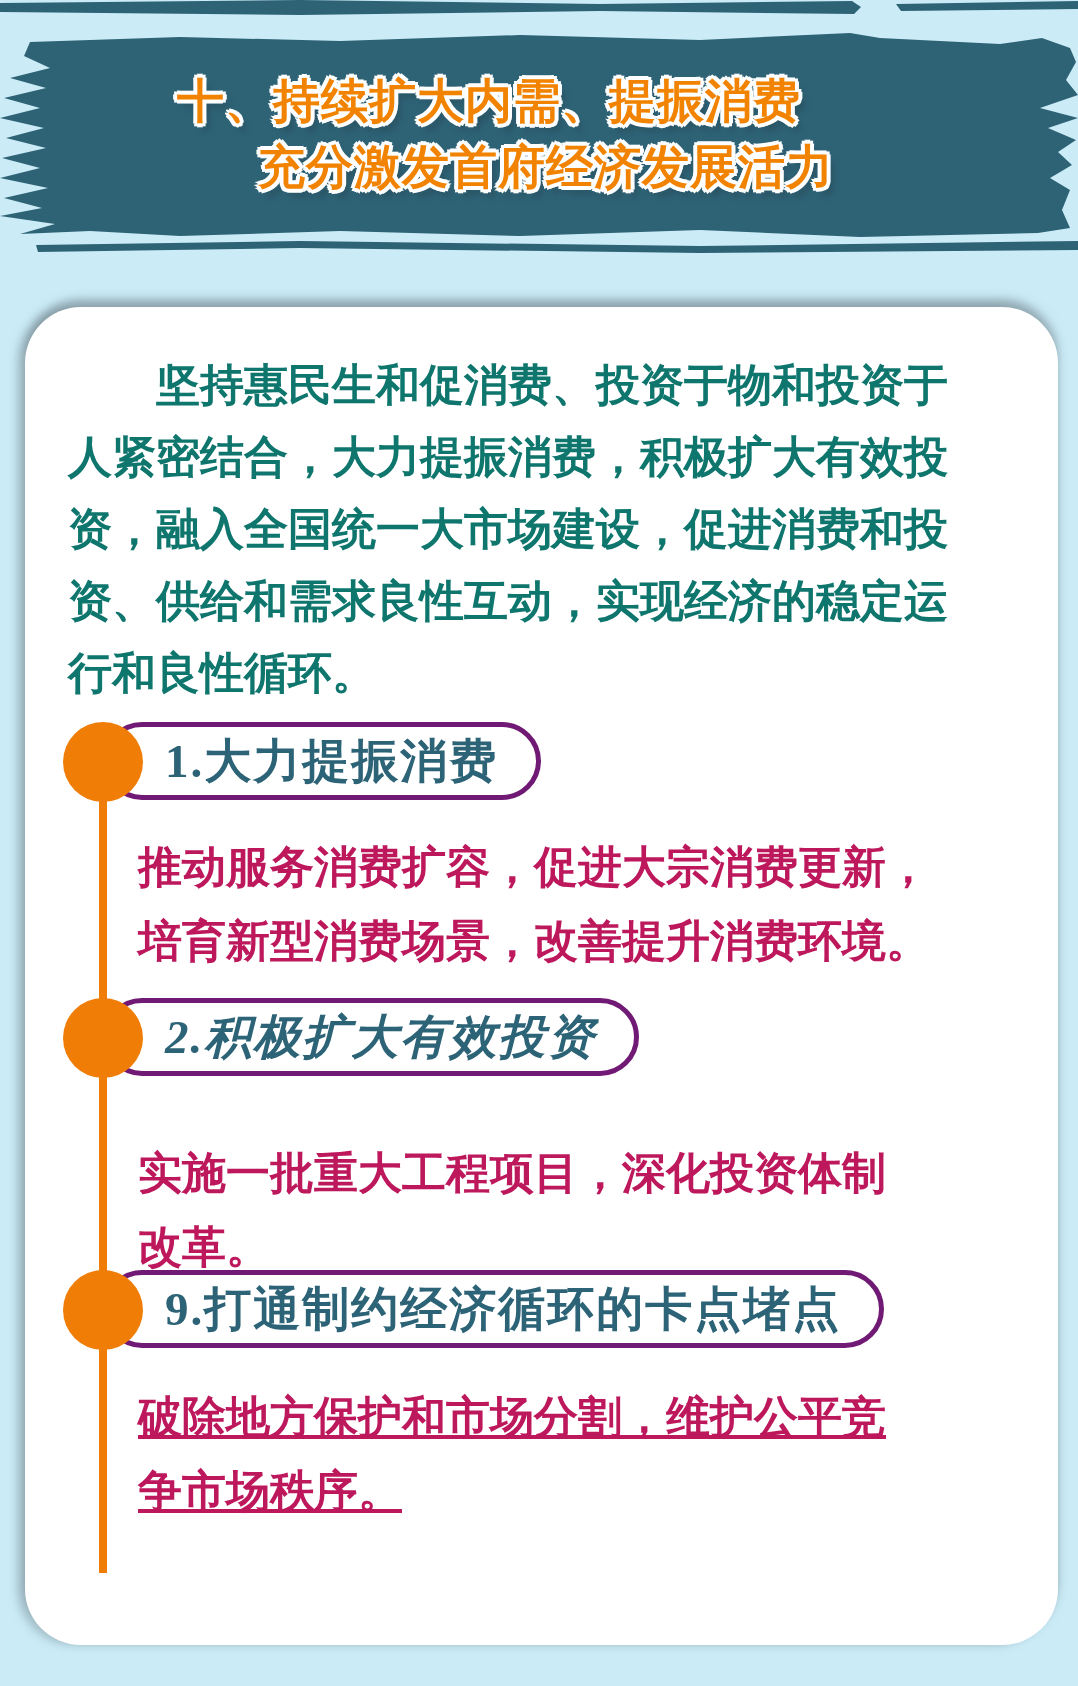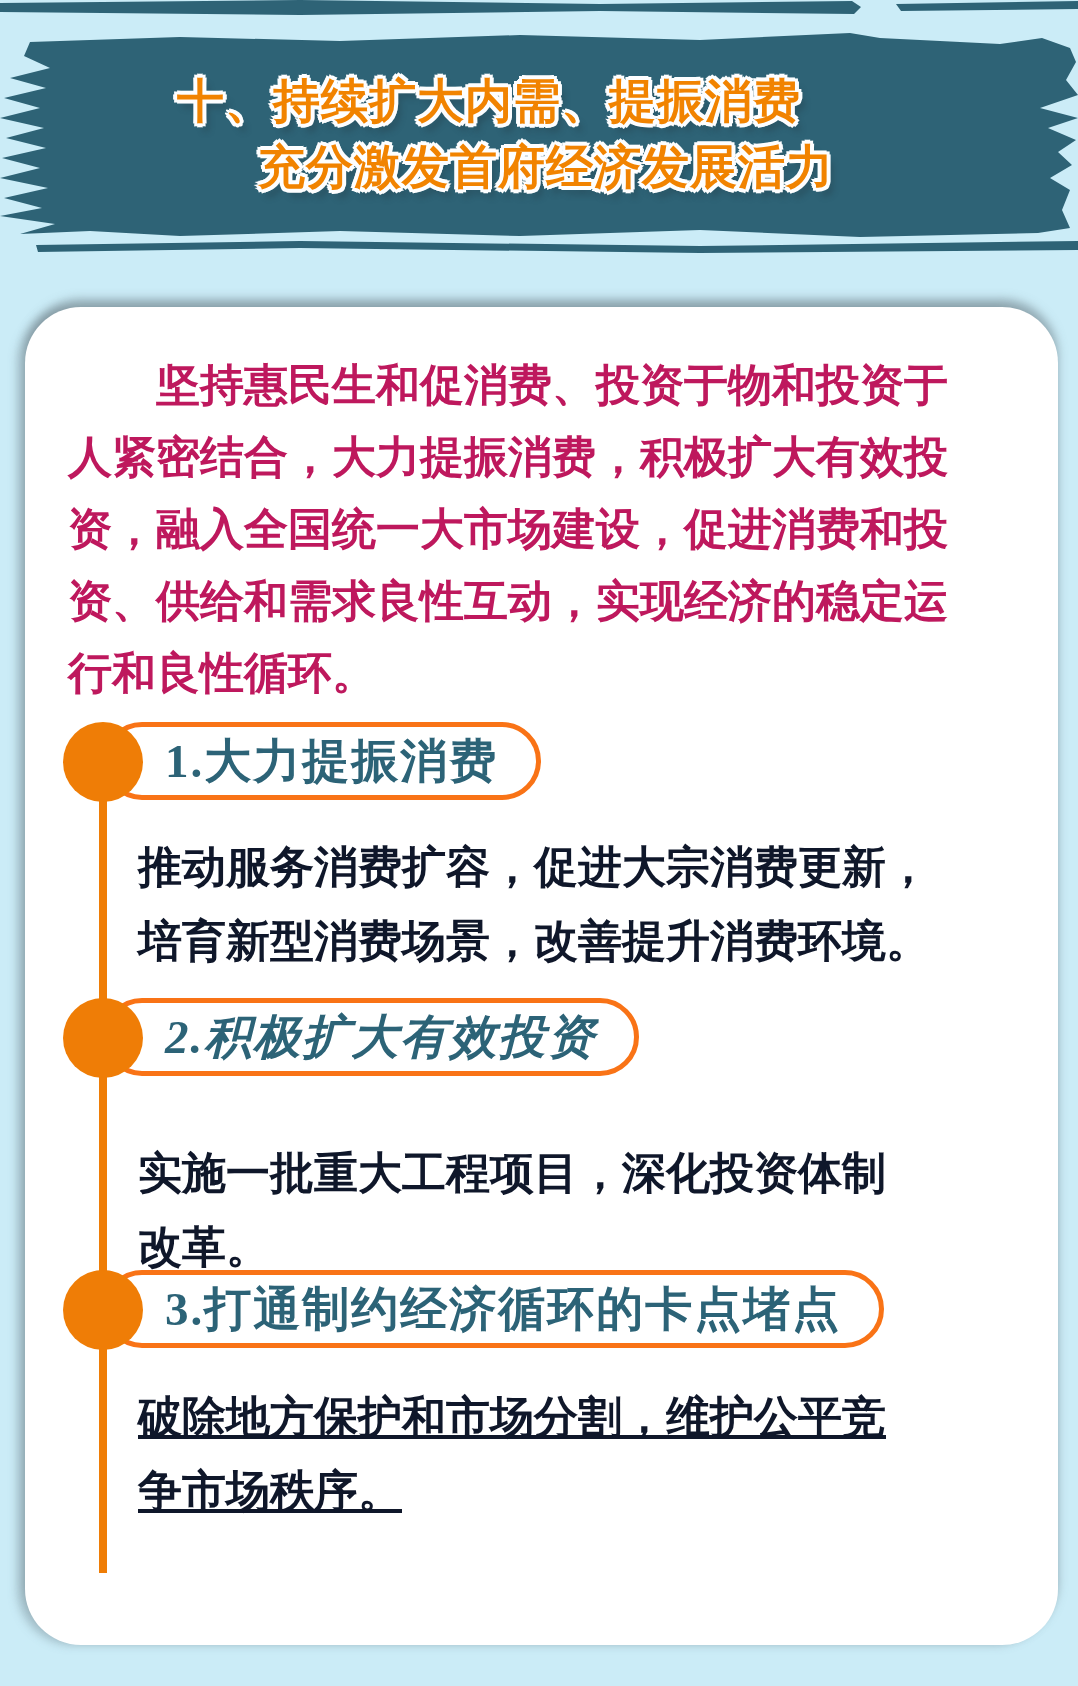--- a/index.html
+++ b/index.html
@@ -41,21 +41,21 @@
       0 -8px 10px rgba(98,114,122,.50),
       -8px 0 10px rgba(98,114,122,.35);
   }
   .intro{
     position:absolute;
     left:68px;top:349px;
     width:930px;
     font-size:44px;
     line-height:72px;
     font-weight:600;
-    color:#be185d;
+    color:#0f766e;
     text-indent:88px;
     white-space:pre-line;
   }
   
   .timeline{
     position:absolute;
     left:99px;top:762px;
     width:8px;height:811px;
     background:#ef7d06;
     z-index:1;
@@ -66,21 +66,21 @@
     width:80px;height:80px;
     border-radius:50%;
     background:#ef7d06;
     z-index:3;
   }
   .pill{
     position:absolute;
     left:103px;
     height:78px;
     box-sizing:border-box;
-    border:5px solid #f97316;
+    border:5px solid #701a75;
     border-radius:39px;
     background:#ffffff;
     padding:0 38px 0 57px;
     width:max-content;
     z-index:2;
   }
   .pill-title{
     font-family:"Liberation Serif","DejaVu Serif",serif;
     font-weight:700;
     font-size:47px;
@@ -89,21 +89,21 @@
     color:#2c6377;
     white-space:nowrap;
   }
   .desc{
     position:absolute;
     left:138px;
     width:840px;
     font-size:44px;
     line-height:74px;
     font-weight:600;
-    color:#0f172a;
+    color:#be185d;
     white-space:pre-line;
   }
   .bullet.b1{top:722px;}  .pill.p1{top:722px;}  .desc.d1{top:830px;}
   .bullet.b2{top:998px;}  .pill.p2{top:998px;font-style:italic;}  .desc.d2{top:1136px;}
   .bullet.b3{top:1270px;} .pill.p3{top:1270px;} .desc.d3{top:1380px;text-decoration:underline;}
 </style>
 </head>
 <body>
 
 <div class="page">
@@ -149,19 +149,19 @@
 培育新型消费场景，改善提升消费环境。</div>
 
   <div class="pill p2">
     <span class="pill-title">2.积极扩大有效投资</span>
   </div>
   <div class="bullet b2"></div>
   <div class="desc d2">实施一批重大工程项目，深化投资体制
 改革。</div>
 
   <div class="pill p3">
-    <span class="pill-title">3.打通制约经济循环的卡点堵点</span>
+    <span class="pill-title">9.打通制约经济循环的卡点堵点</span>
   </div>
   <div class="bullet b3"></div>
   <div class="desc d3">破除地方保护和市场分割，维护公平竞
 争市场秩序。</div>
 
 </div>
 
 </body></html>

